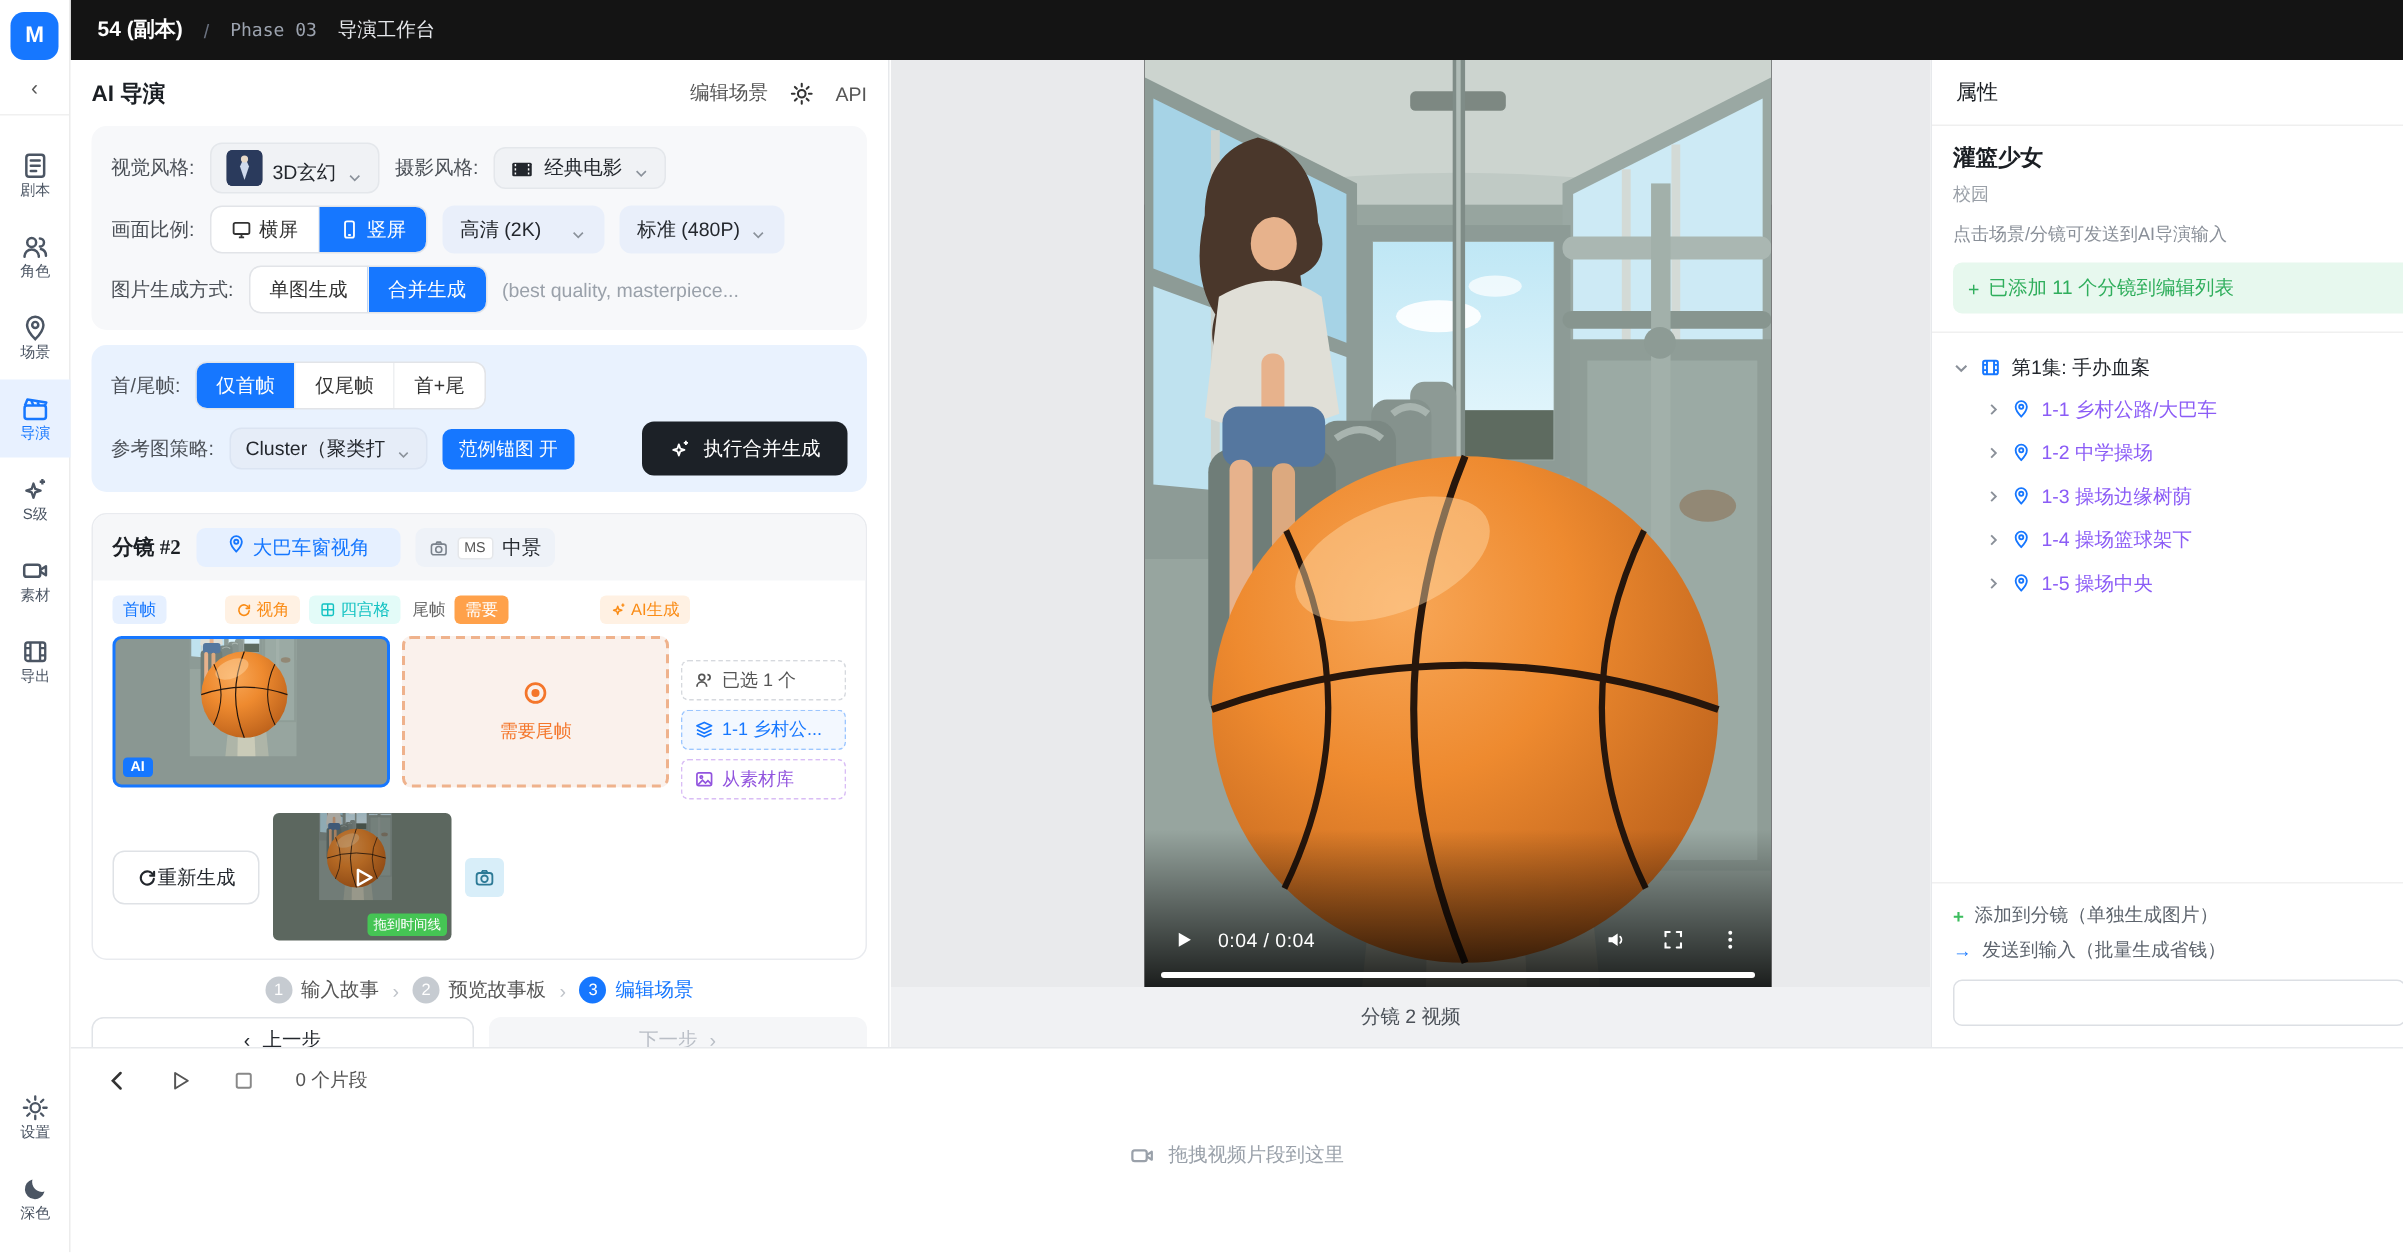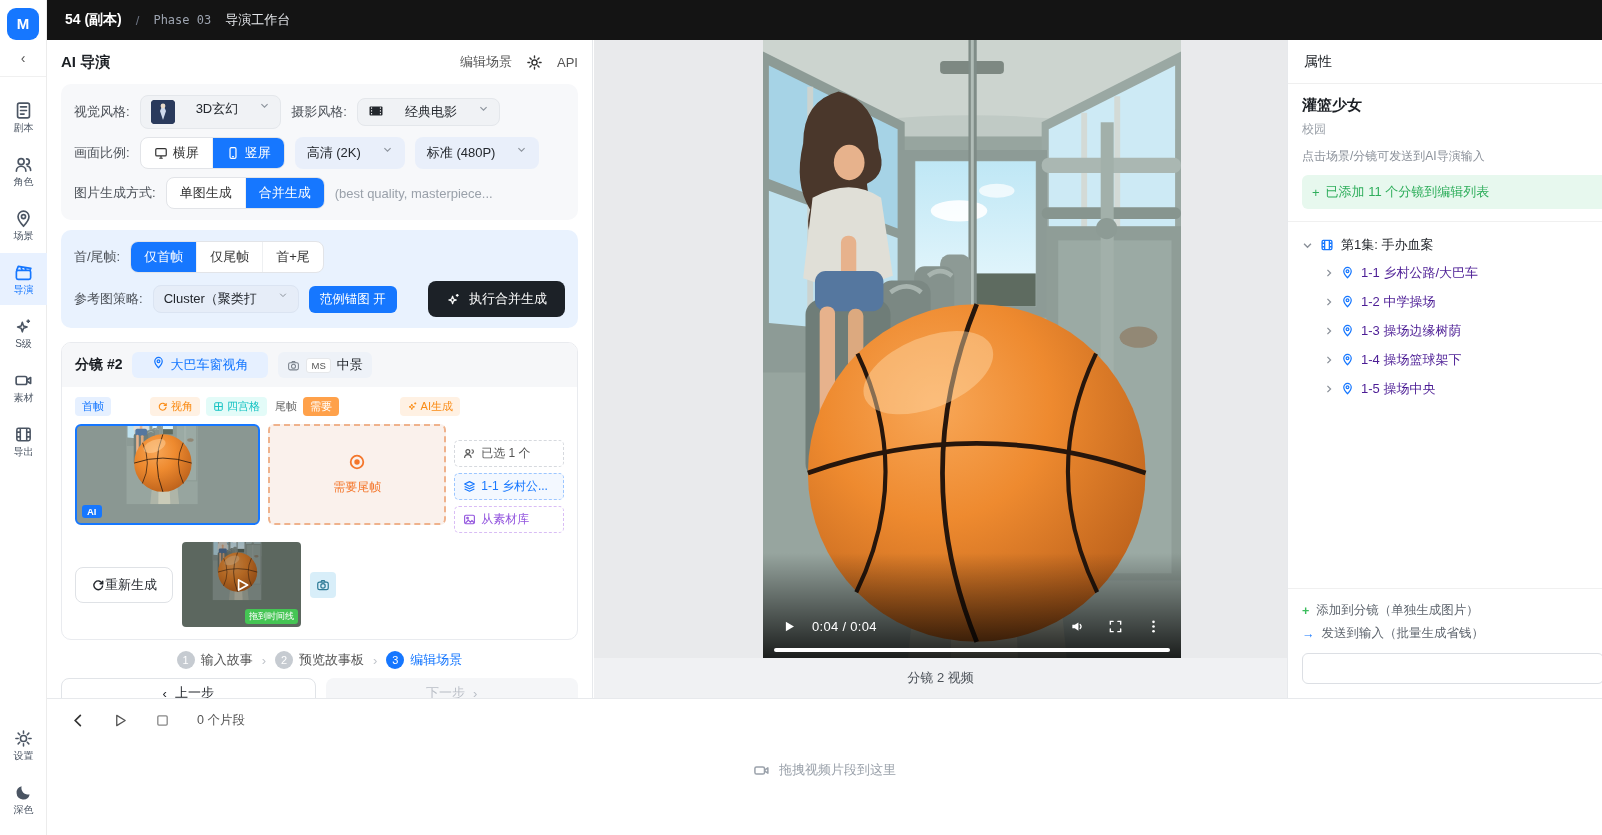--- a/index.html
+++ b/index.html
@@ -36,39 +36,39 @@
   .main-head .acts .lnk{cursor:pointer;}
   .main-head svg{width:17px; height:17px; color:#333;}
 
   .card{border-radius:10px; padding:11px 13px;}
   .card1{background:#f7f8fa;}
   .card2{background:#e9f2fe; margin-top:10px;}
   .row{display:flex; align-items:center; gap:10px; min-height:32px;}
   .row + .row{margin-top:8px;}
   .lbl{color:#4c5158; white-space:nowrap;}
 
-  .dd{display:inline-flex; align-items:flex-start; gap:21px; background:#f0f2f5; border:1px solid #e4e7eb; border-radius:8px; padding:4px 10px; cursor:pointer; color:#23272d;}
+  .dd{display:inline-flex; align-items:flex-end; gap:7px; background:#f0f2f5; border:1px solid #e4e7eb; border-radius:8px; padding:4px 10px; cursor:pointer; color:#23272d;}
   .dd .thumb{width:24px; height:24px; border-radius:4px; overflow:hidden; background:#23304d;}
   .dd .chev{color:#8b929b;}
   .dd-blue{background:#e9effa; border:none; min-width:108px; justify-content:space-between; padding:7px 12px;}
   .seg{display:inline-flex; background:#fff; border:1px solid #e2e4e8; border-radius:8px; overflow:hidden;}
   .seg .sg{padding:6px 13px; display:flex; align-items:center; gap:5px; cursor:pointer; color:#333; border-left:1px solid #eef0f2;}
   .seg .sg:first-child{border-left:none;}
   .seg .sg.on{background:var(--accent,#1677ff); color:#fff;}
   .seg svg{width:14px; height:14px;}
   .hint{color:#9aa1aa;}
 
   .btn-blue{background:var(--accent,#1677ff); color:#fff; border-radius:6px; padding:5px 11px; font-size:12.5px; cursor:pointer; white-space:nowrap;}
   .btn-exec{margin-left:auto; background:#1c2127; color:#fff; border-radius:8px; padding:9px 18px; display:flex; align-items:center; gap:8px; cursor:pointer;}
   .btn-exec svg{width:15px; height:15px;}
 
   
   .card3{border:1px solid #e9ebef; border-radius:10px; margin-top:14px; overflow:hidden;}
   .shot-head{background:#f6f7f9; padding:9px 13px; display:flex; align-items:center; gap:10px;}
-  .shot-head .st{font-size:14px; font-weight:bold; color:#1b1f24;}
+  .shot-head .st{font-size:14px; font-weight:bold; color:#1b1f24;font-family:Liberation Serif, serif;}
   .badge-loc{display:inline-flex; align-items:flex-start; gap:5px; background:#e6f0ff; color:var(--accent,#1677ff); border-radius:6px; padding:4px 20px; cursor:pointer;}
   .badge-loc svg{width:13px; height:13px;}
   .badge-shot{display:inline-flex; align-items:center; gap:6px; background:#eef2f8; color:#23272d; border-radius:6px; padding:4px 9px;}
   .badge-shot svg{width:13px; height:13px; color:#7a828c;}
   .chip-ms{background:#fff; border-radius:3px; font-size:9.5px; padding:1px 4px; color:#555; border:1px solid #e5e7ea;}
   .shot-body{padding:10px 13px 12px;}
   .tags{display:flex; gap:8px; align-items:center;}
   .tgrp{display:flex; align-items:center; gap:6px;}
   .tgrp.g1{width:192px;}
   .tgrp.g2{width:185px;}
@@ -133,21 +133,21 @@
   .props-head{height:44px; display:flex; align-items:center; padding:0 16px; font-size:14px; color:#1b1f24; border-bottom:1px solid #efefef;}
   .props-body{padding:12px 0 0 14px;}
   .p-name{font-size:15px; font-weight:bold; color:#1b1f24;}
   .p-tag{font-size:12px; color:#9aa0a8; margin-top:6px;}
   .p-hint{font-size:12px; color:#8a9099; margin-top:10px;}
   .p-banner{margin-top:10px; background:#e7f8ee; color:#2fae5c; border-radius:6px 0 0 6px; padding:8px 10px; font-size:13px; display:flex; align-items:center; gap:6px; width:calc(100% + 1px);}
   .p-div{border-top:1px solid #f0f0f0; margin:12px 0 10px -14px;}
   .tree-ep{display:flex; align-items:center; gap:7px; padding:4px 0; color:#23272d; cursor:pointer;}
   .tree-ep svg.cv{width:11px; height:11px; color:#8a9099;}
   .tree-ep svg.fi{width:14px; height:14px; color:var(--accent,#1677ff);}
-  .tree-sc{display:flex; align-items:center; gap:7px; padding:5.5px 0 5.5px 22px; color:#4c1d95; cursor:pointer;}
+  .tree-sc{display:flex; align-items:center; gap:7px; padding:5.5px 0 5.5px 22px; color:#8b5cf6; cursor:pointer;}
   .tree-sc svg.cv{width:10px; height:10px; color:#8a9099;}
   .tree-sc svg.pin{width:13px; height:13px; color:var(--accent,#1677ff);}
   .props-foot{position:absolute; left:0; right:0; bottom:0; border-top:1px solid #f0f0f0; padding:10px 0 14px 14px;}
   .pf-line{display:flex; align-items:center; gap:7px; font-size:12.5px; color:#5d646d; padding:3px 0; cursor:pointer;}
   .pf-line .pl{color:var(--green,#3cbd5e); font-weight:bold;}
   .pf-line .ar{color:var(--accent,#1677ff); font-weight:bold;}
   .pf-input{margin-top:8px; width:calc(100% + 2px); height:31px; border:1px solid #dcdfe4; border-radius:6px; outline:none; padding:0 10px; font-size:13px;}
 
   
   .timeline{position:absolute; left:47px; top:698px; right:0; height:137px; background:#fff; border-top:1px solid #e7e9ec;}

